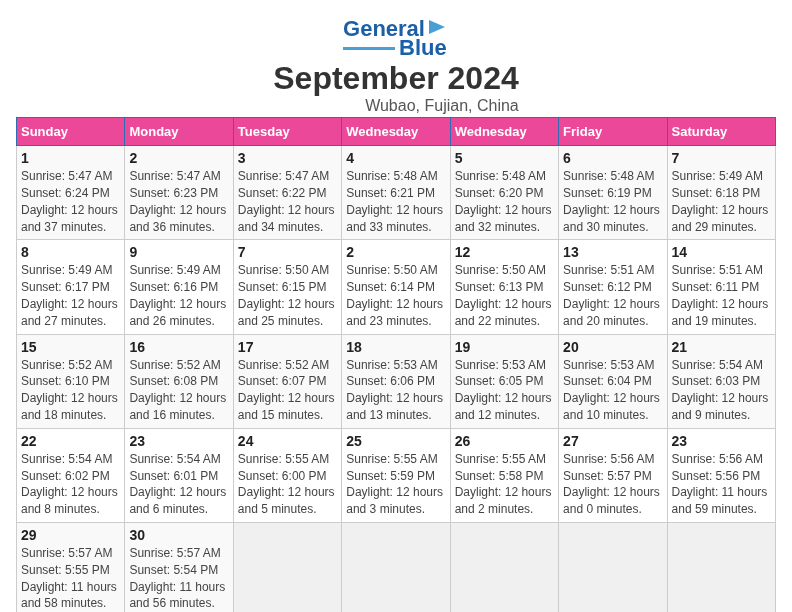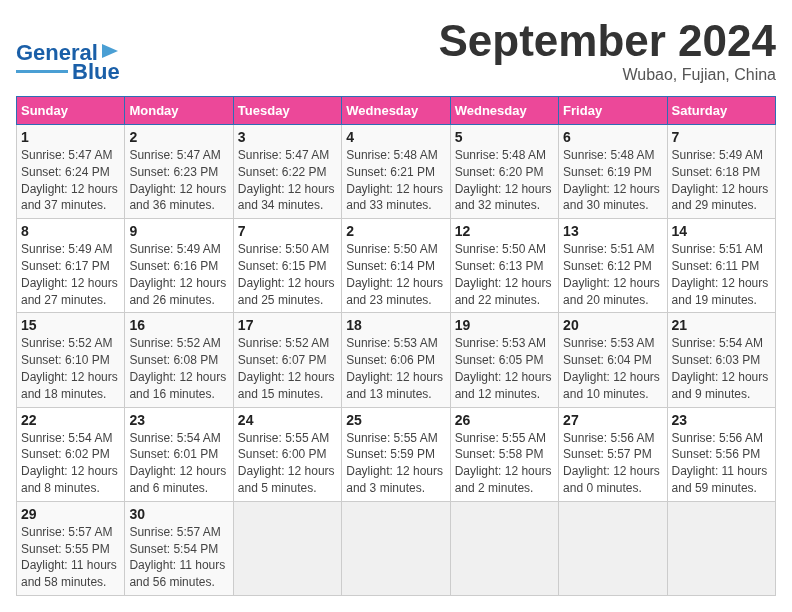--- a/index.html
+++ b/index.html
@@ -6,40 +6,41 @@
     body {
       font-family: Arial, sans-serif;
       background: #fff;
       width: 792px;
       min-height: 612px;
       padding: 16px;
     }
     .header {
       display: flex;
       justify-content: space-between;
-      align-items: flex-end;
-      margin-bottom: 12px;
+      align-items: center;
+      margin-bottom: 2px;
+      flex-direction: column;
     }
     .logo {
       display: flex;
       flex-direction: column;
       align-items: flex-start;
     }
     .logo-text {
       font-size: 22px;
       font-weight: bold;
       color: #333;
       line-height: 1.1;
     }
     .logo-text span.blue { color: #1a5fa8; }
     .title-block {
       text-align: right;
     }
     .title-block h1 {
-      font-size: 44px;
+      font-size: 32px;
       font-weight: bold;
       color: #333;
     }
     .title-block h2 {
       font-size: 16px;
       font-weight: normal;
       color: #555;
     }
     table {
       width: 100%;

